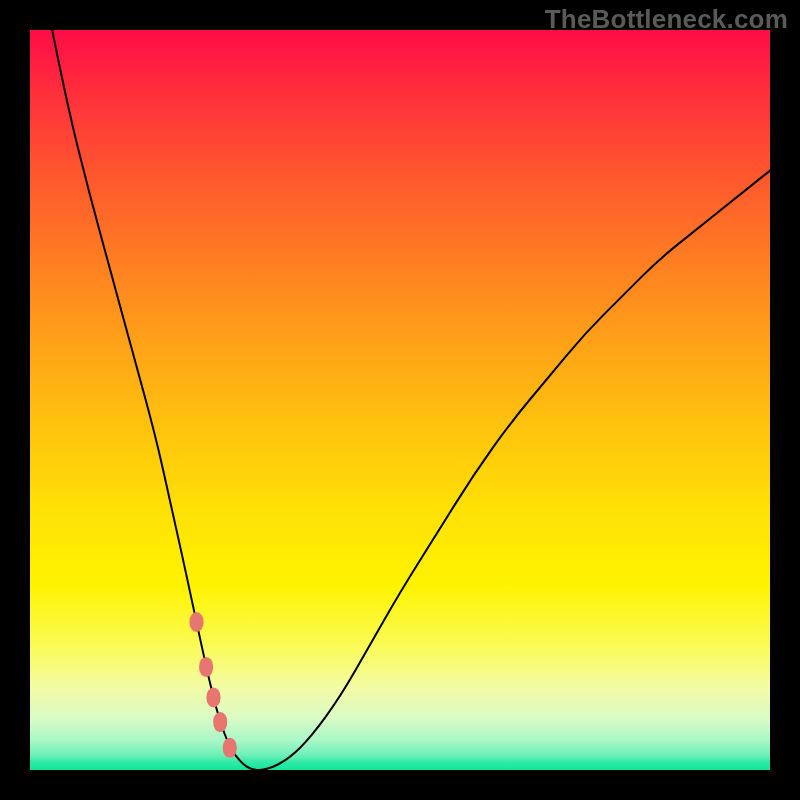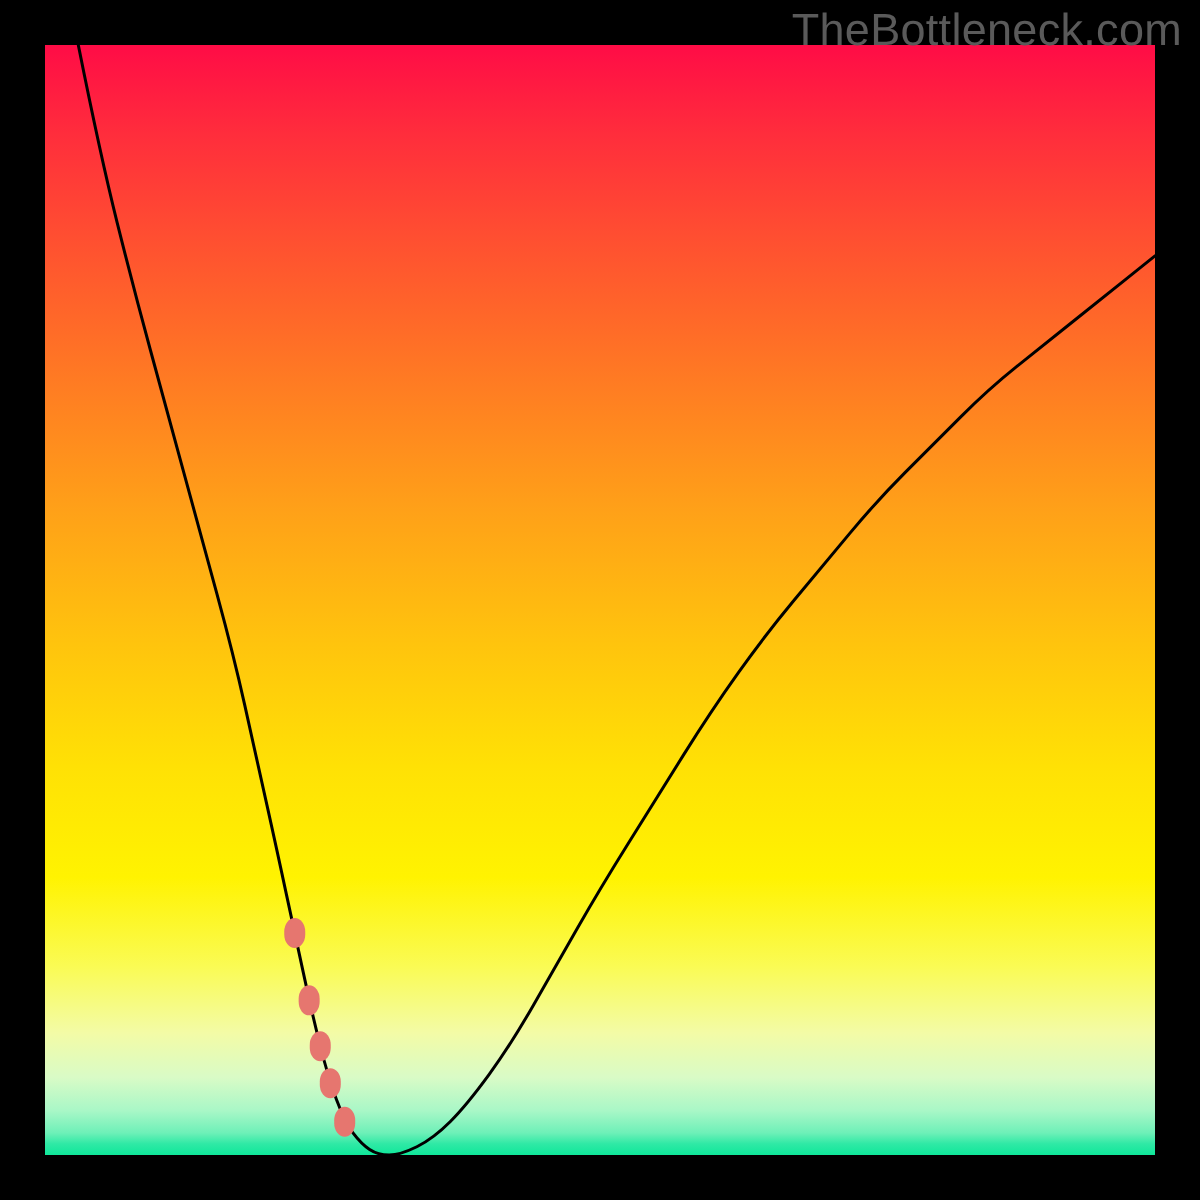--- a/index.html
+++ b/index.html
@@ -15,22 +15,22 @@
     position: relative;
     width: 800px;
     height: 800px;
     background: #000;
   }
   .watermark {
     position: absolute;
     top: 4px;
     right: 12px;
     color: #5a5a5a;
-    font-size: 30px;
-    font-weight: 400;
+    font-size: 26px;
+    font-weight: 700;
     letter-spacing: 0.2px;
     z-index: 10;
   }
   .plot-area {
     position: absolute;
     left: 30px;
     top: 30px;
     width: 740px;
     height: 740px;
     overflow: hidden;

